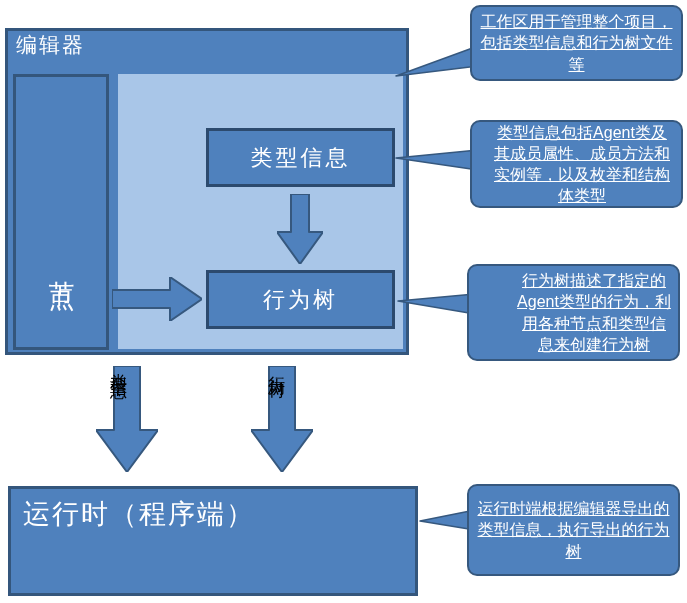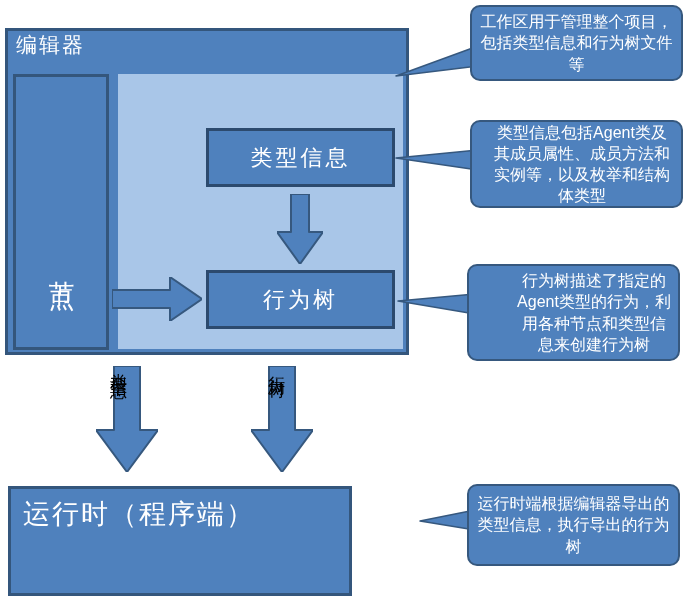--- a/index.html
+++ b/index.html
@@ -18,27 +18,27 @@
   .node-panel{left:13px;top:74px;width:96px;height:276px;background:var(--box-fill);border:3px solid var(--box-border);z-index:2;}
   .node-label{left:46px;top:260px;font-size:26px;color:var(--text);line-height:1.15;letter-spacing:4px;z-index:3;}
   .workspace{left:116px;top:72px;width:289px;height:279px;background:var(--ws-fill);border:2px solid var(--ws-border);z-index:2;}
   .workspace-title{left:128px;top:77px;font-size:20px;color:var(--text);letter-spacing:2px;z-index:3;}
   .inner-box{width:189px;height:59px;background:var(--box-fill);border:3px solid var(--inner-border);color:var(--text);display:flex;align-items:center;justify-content:center;font-size:22px;letter-spacing:3px;z-index:3;}
   .type-info{left:206px;top:128px;}
   .behavior{left:206px;top:270px;}
   .arrow{z-index:4;}
   .v-text{writing-mode:vertical-rl;text-orientation:upright;}
   .flow-label{font-size:17px;color:var(--label);letter-spacing:3px;z-index:5;}
-  .runtime-box{left:8px;top:486px;width:344px;height:110px;background:var(--box-fill);border:3px solid var(--box-border);z-index:1;padding:7px 12px;}
+  .runtime-box{left:8px;top:486px;width:410px;height:110px;background:var(--box-fill);border:3px solid var(--box-border);z-index:1;padding:7px 12px;}
   .runtime-title{font-size:27px;color:var(--text);letter-spacing:2px;}
-  .callout{width:213px;background:var(--callout-fill);border:2px solid var(--callout-border);border-radius:10px;color:var(--text);display:flex;align-items:center;justify-content:center;text-align:center;font-size:16px;line-height:1.32;padding:8px 7px;z-index:6;}
+  .callout{width:213px;background:var(--callout-fill);border:2px solid var(--callout-border);border-radius:10px;color:var(--text);display:flex;align-items:center;justify-content:center;text-align:center;font-size:16px;line-height:1.32;padding:8px 7px;z-index:6;text-decoration:underline;}
   .callout-1{left:470px;top:5px;height:76px;}
   .callout-2{left:470px;top:120px;height:88px;padding-left:18px;}
   .callout-3{left:467px;top:264px;height:97px;padding-left:48px;}
-  .callout-4{left:467px;top:484px;height:82px;}
+  .callout-4{left:467px;top:484px;height:92px;}
   .tails{left:0;top:0;width:687px;height:603px;z-index:5;pointer-events:none;}
   .shape{fill:var(--arrow-fill);stroke:var(--arrow-border);stroke-width:2;stroke-linejoin:round;}
   .tail{fill:var(--callout-fill);stroke:var(--callout-border);stroke-width:1.5;stroke-linejoin:round;}
 </style>
 </head>
 <body>
 
 <div class="canvas">
 
   <div class="abs editor-box"></div>

